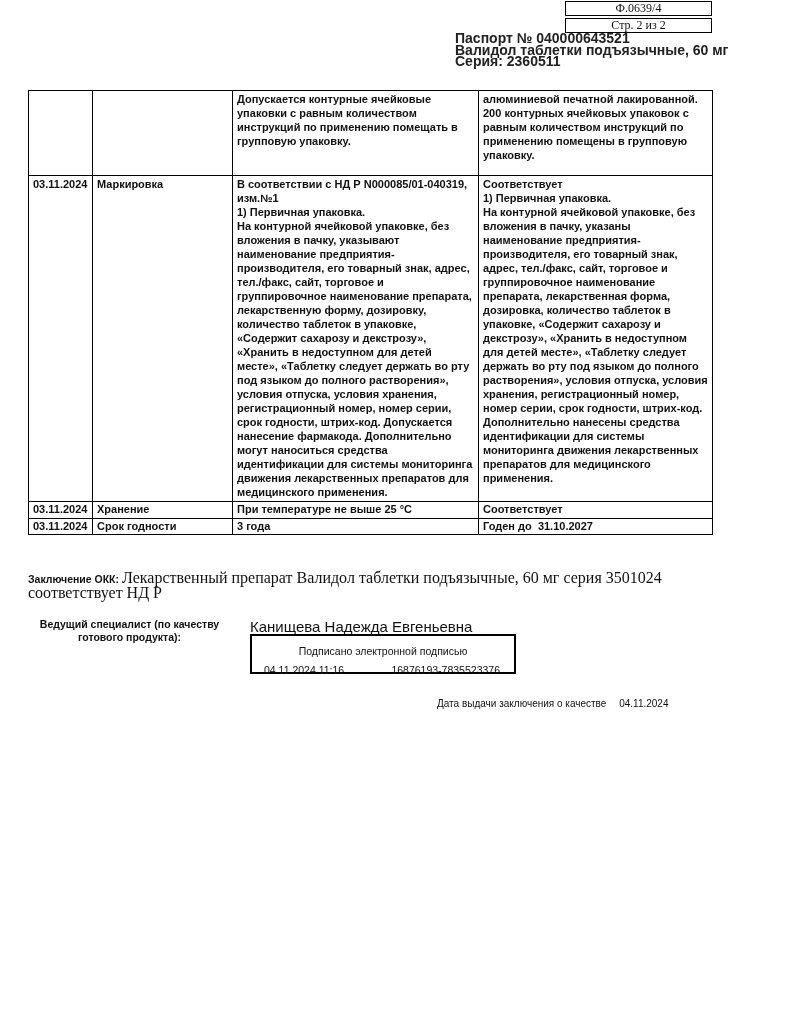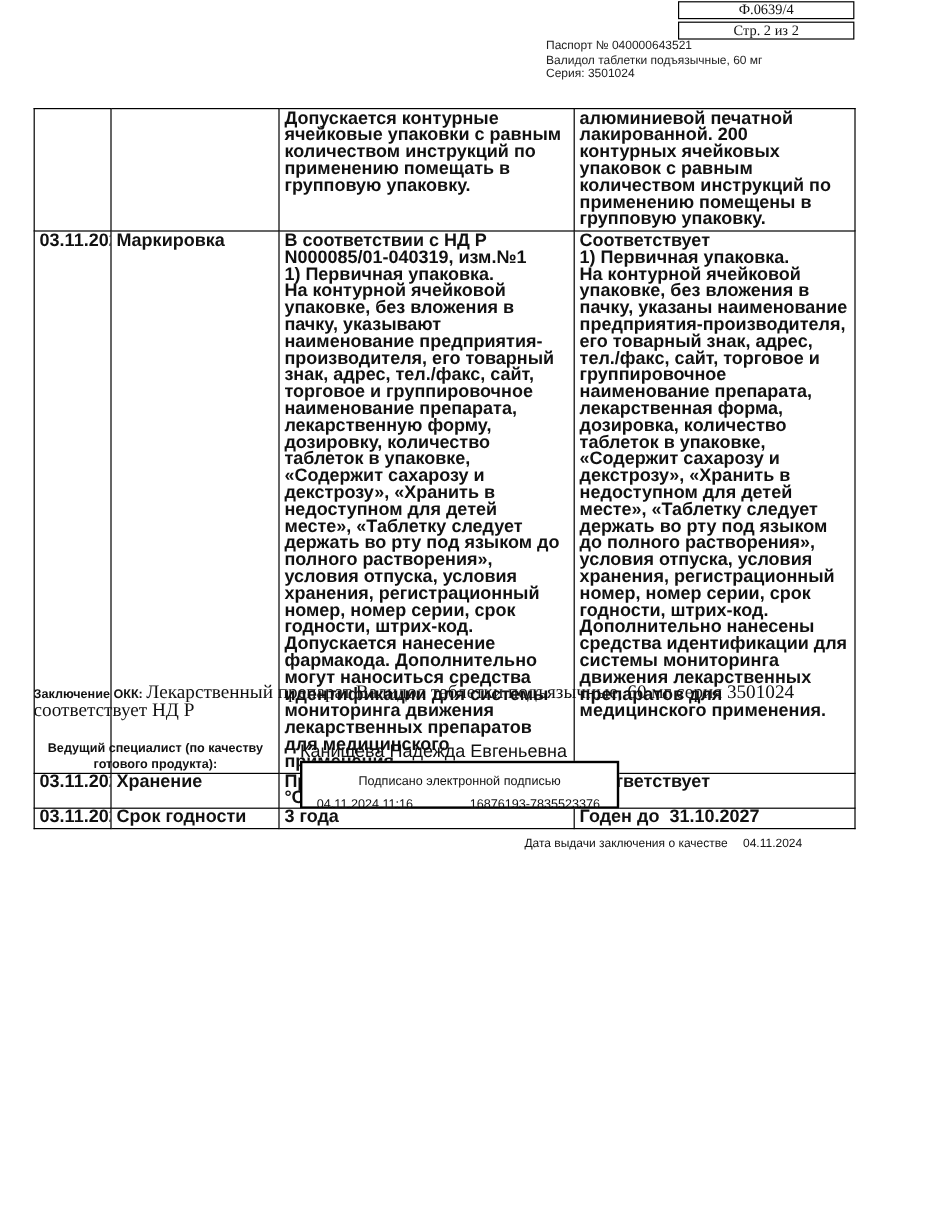--- a/index.html
+++ b/index.html
@@ -24,30 +24,30 @@
     text-align: center;
     font-family: "Liberation Serif", "DejaVu Serif", serif;
     font-size: 12px;
     margin-bottom: 2px;
     color: #111;
   }
 
   
   .doc-header {
     position: absolute; left: 455px; top: 33px;
-    font-size: 10px; line-height: 11.5px; color: #222;
+    font-size: 14px; line-height: 11.5px; color: #222; font-weight: bold;
   }
 
   
   .spec-table {
     position: absolute; left: 28px; top: 90px;
     width: 684px;
     border-collapse: collapse;
     table-layout: fixed;
-    font-size: 15px;
+    font-size: 11px;
     font-weight: bold;
     color: #111;
     border-radius: 28px;
   }
   .spec-table td {
     border: 1px solid #000;
     vertical-align: top;
     padding: 1px 4px 2px 4px;
     line-height: 14px;
     white-space: pre-wrap;
@@ -106,21 +106,21 @@
       <span>Ф.0639/4</span>
     </div>
     <div class="fbox">
       <span>Стр. 2 из 2</span>
     </div>
   </div>
 
   <div class="doc-header">
     <div>Паспорт № 040000643521</div>
     <div>Валидол таблетки подъязычные, 60 мг</div>
-    <div>Серия: 3501024</div>
+    <div>Серия: 2360511</div>
   </div>
 
   <table class="spec-table">
     <colgroup>
       <col style="width:64px">
       <col style="width:140px">
       <col style="width:246px">
       <col style="width:234px">
     </colgroup>
     <tbody>

